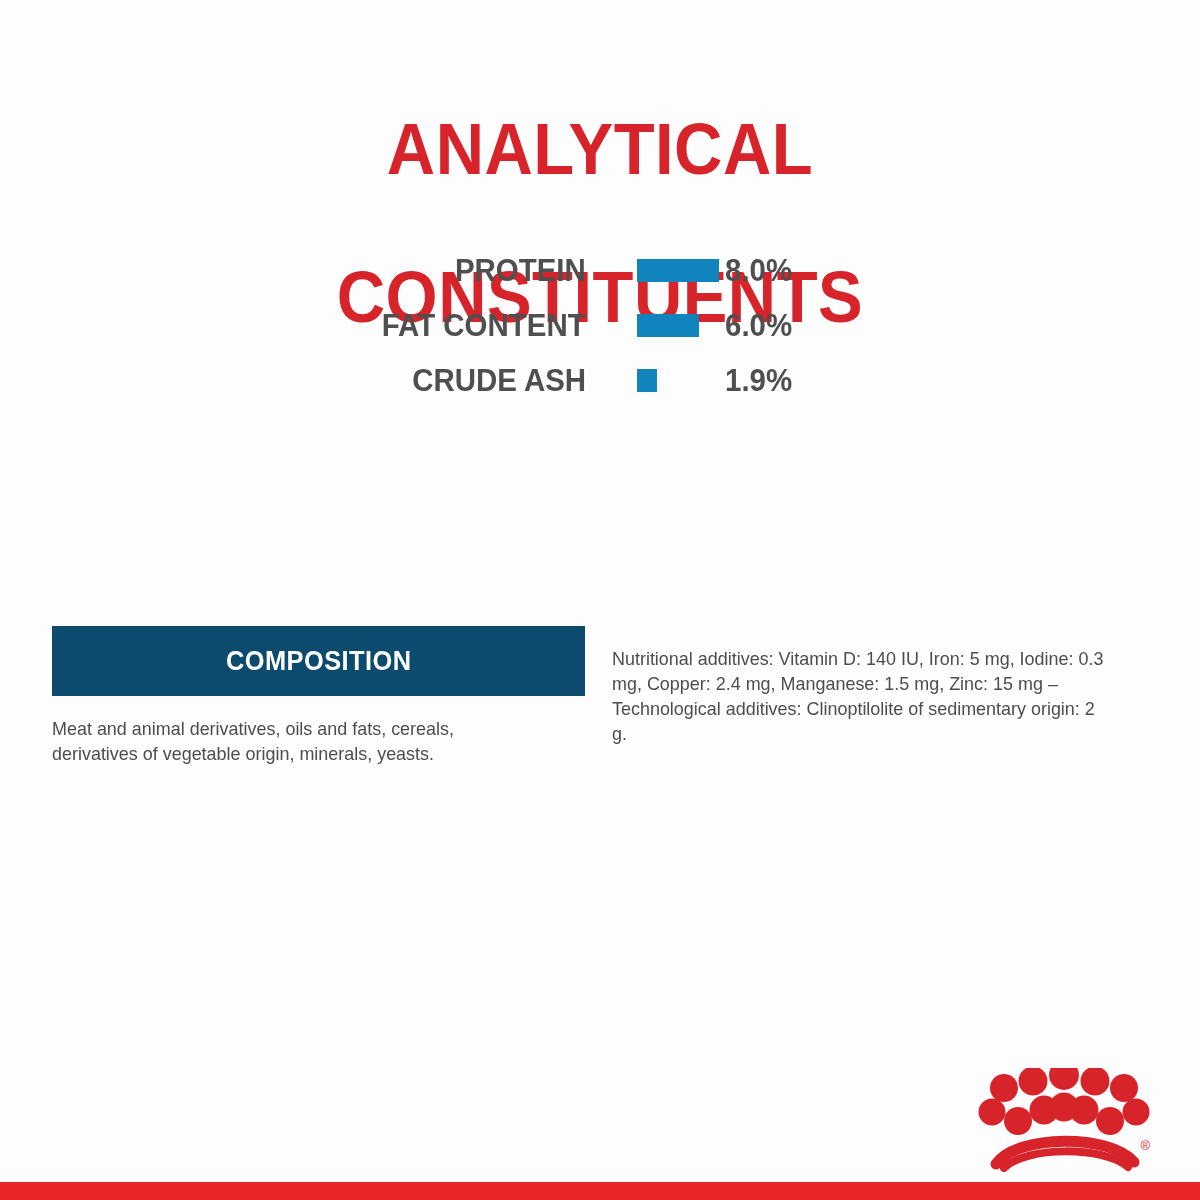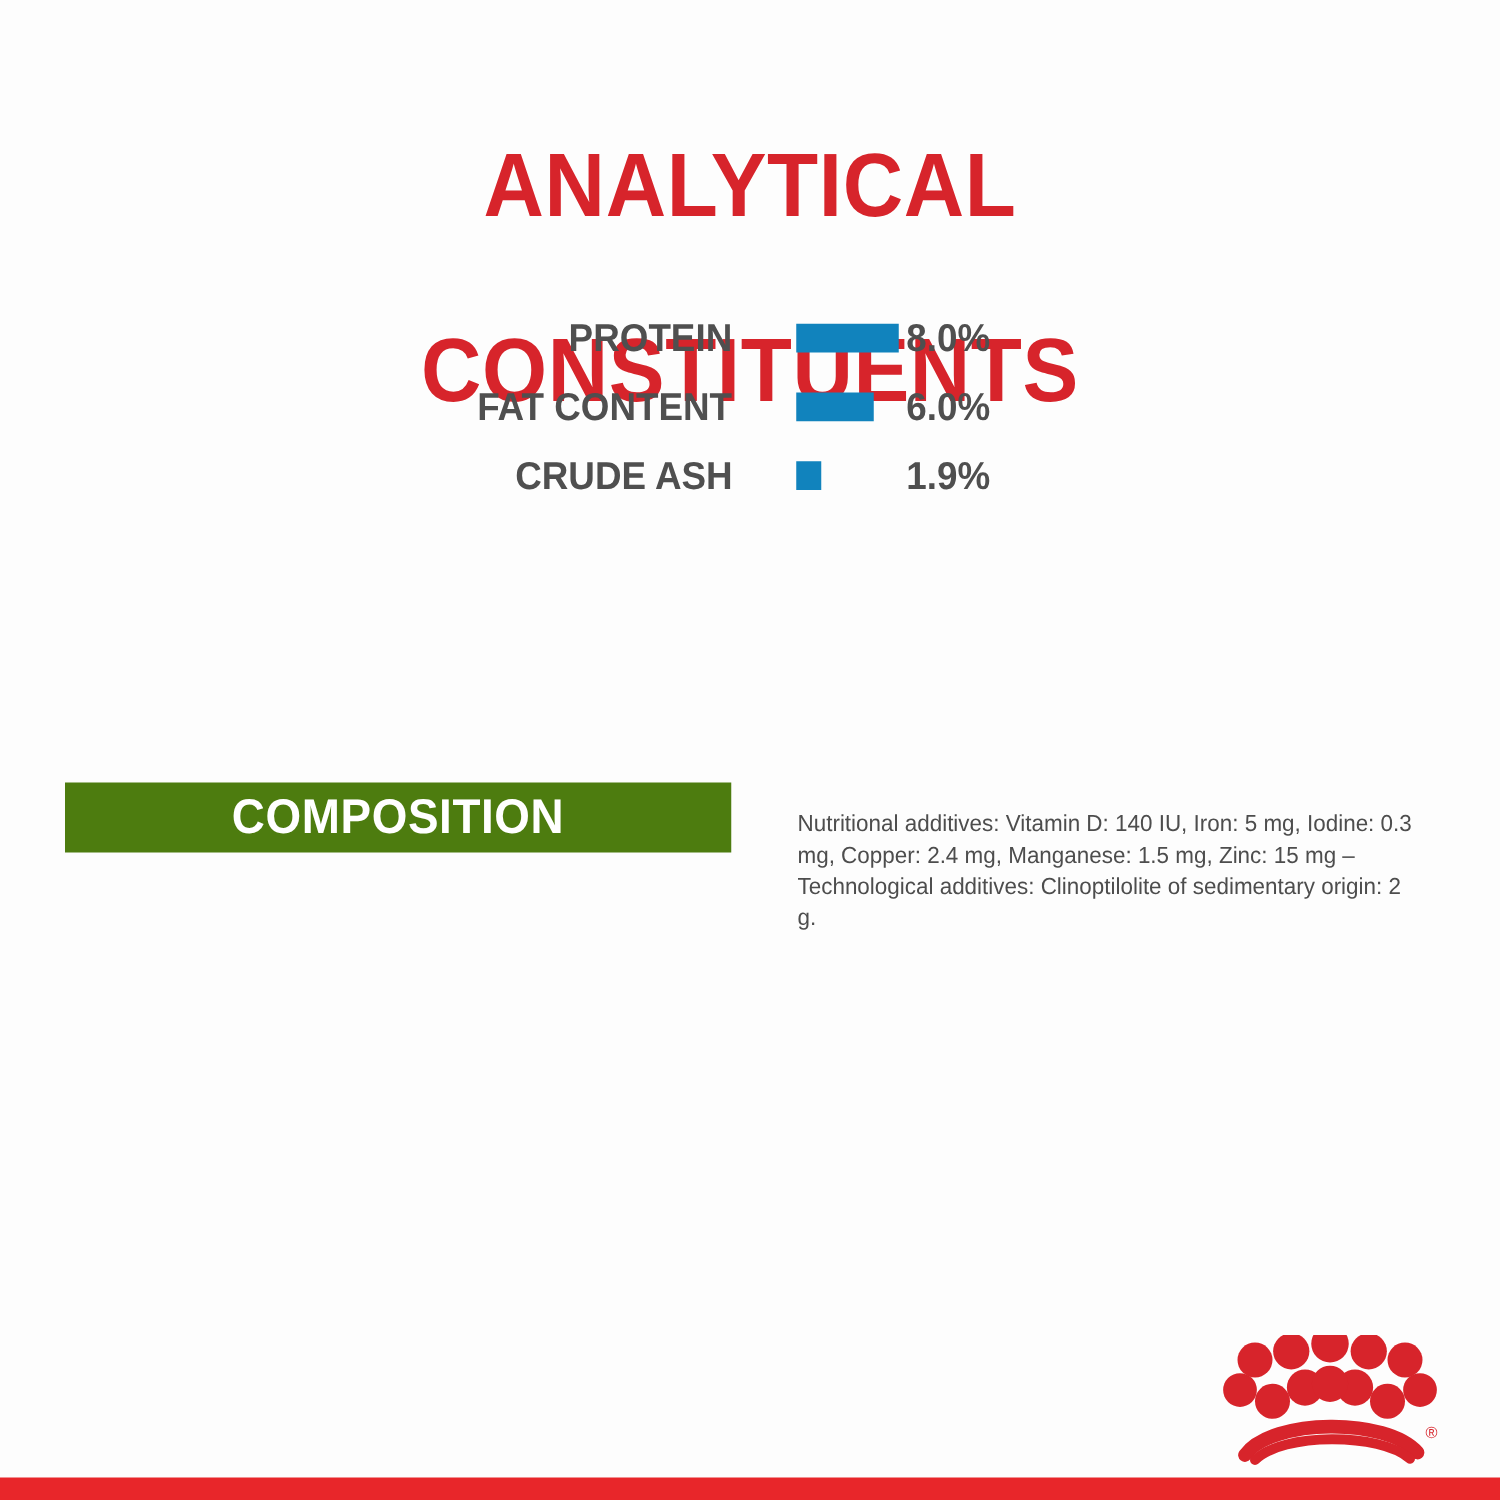--- a/index.html
+++ b/index.html
@@ -90,45 +90,45 @@
   #panels {
     position:absolute;
     left:52px; top:626px;
     width:1095px;
     display:flex;
     gap:27px;
   }
   .panel { width:533px; }
 
   .panel-header {
-    height:56px;
-    background:#4d7c0f;
+    height:70px;
+    background:#0c4a6e;
     color:#ffffff;
     display:flex;
     align-items:center;
     justify-content:center;
     font-family:"Liberation Sans Narrow","Liberation Sans", sans-serif;
     font-weight:bold;
-    font-size:39px;
+    font-size:27px;
     letter-spacing:0.5px;
     white-space:nowrap;
   }
   .panel-header span { transform:scaleX(0.94); display:inline-block; }
 
   .panel-body {
     padding-top:20px;
     color:#4d4d4d;
     font-family:"Liberation Sans Narrow","Liberation Sans", sans-serif;
     font-size:18.5px;
     line-height:25px;
     letter-spacing:0px;
   }
   .panel-body p { transform:scaleX(0.97); transform-origin:left top; }
   .panel.left .panel-body  { width:470px; }
-  .panel.right .panel-body { width:512px;margin-left:26px; }
+  .panel.right .panel-body { width:512px; }
 
   
   #logo {
     position:absolute;
     left:978px; top:1068px;
     width:176px; height:104px;
   }
   #logo svg { display:block; width:176px; height:104px; }
   #logo .reg {
     position:absolute;
@@ -186,20 +186,23 @@
 
 
   </div>
 
   <div id="panels">
 
     <div class="panel left">
       <div class="panel-header">
         <span>COMPOSITION</span>
       </div>
+      <div class="panel-body">
+        <p>Meat and animal derivatives, oils and fats, cereals, derivatives of vegetable origin, minerals, yeasts.</p>
+      </div>
     </div>
 
     <div class="panel right">
       <div class="panel-body">
         <p>Nutritional additives: Vitamin D: 140 IU, Iron: 5 mg, Iodine: 0.3 mg, Copper: 2.4 mg, Manganese: 1.5 mg, Zinc: 15 mg – Technological additives: Clinoptilolite of sedimentary origin: 2 g.</p>
       </div>
     </div>
 
   </div>
 

